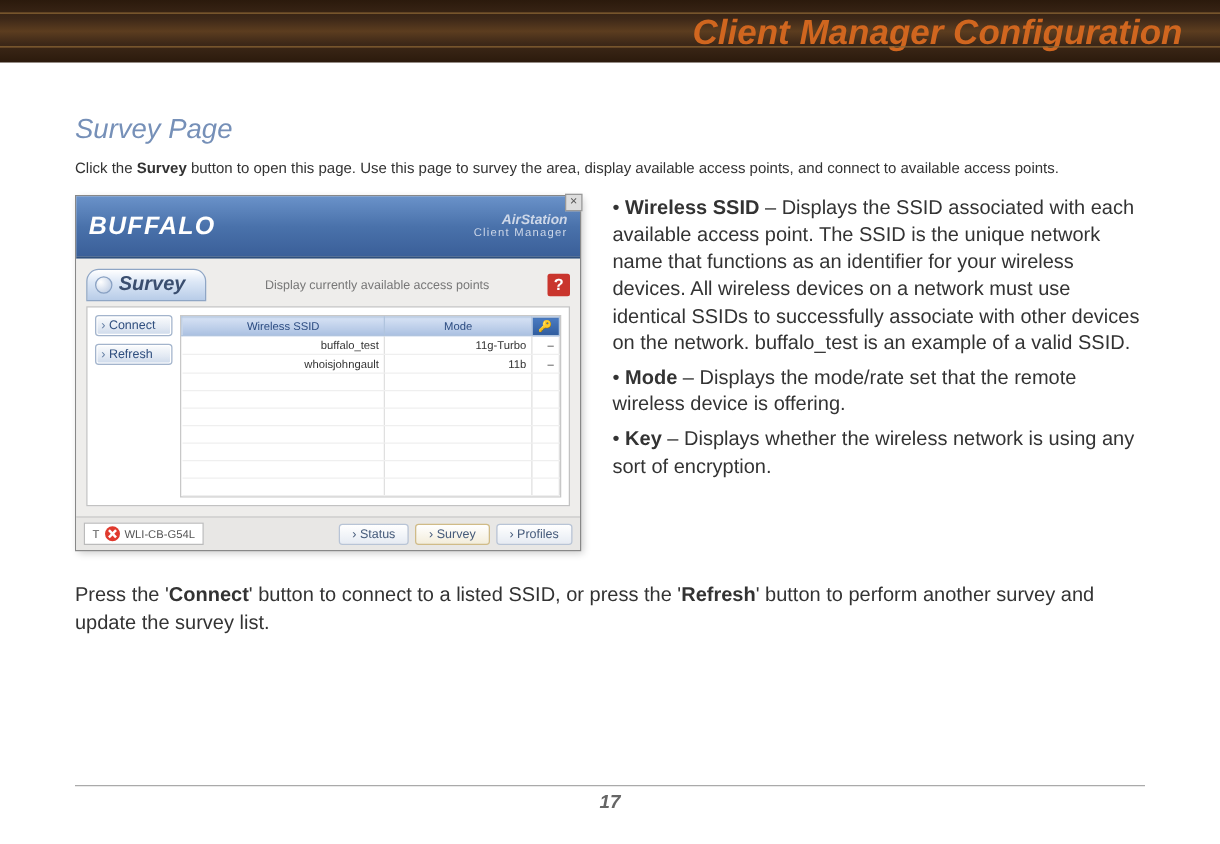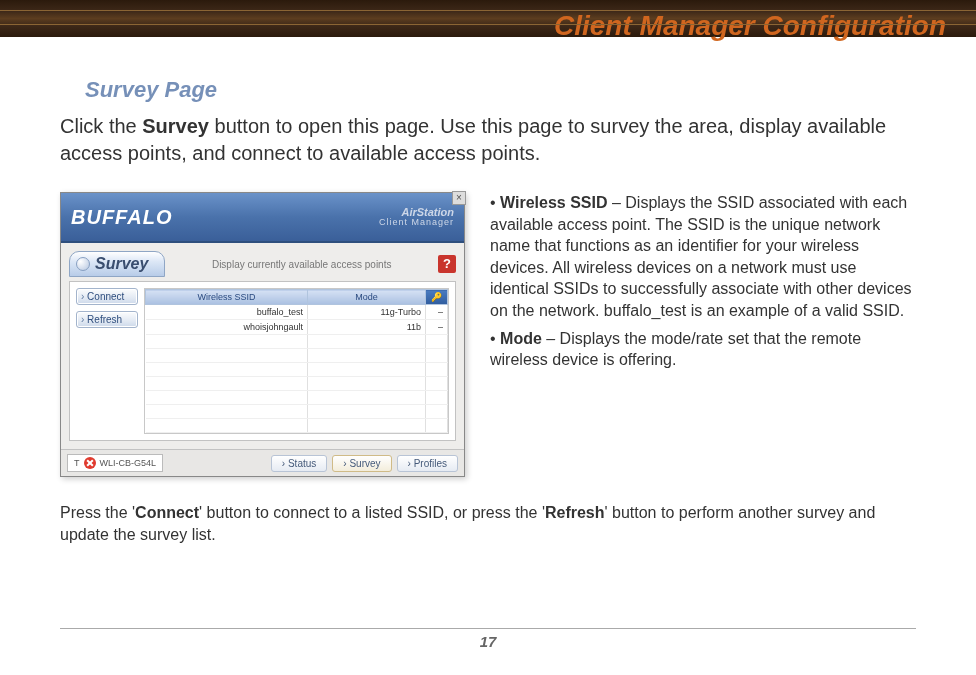--- a/index.html
+++ b/index.html
@@ -6,21 +6,21 @@
     body {
       font-family: Arial, sans-serif;
       width: 976px;
       height: 675px;
       background: #fff;
       position: relative;
       overflow: hidden;
     }
     .header-band {
       width: 100%;
-      height: 37px;
+      height: 50px;
       background: linear-gradient(to bottom, #2b1a0c 0%, #3d2818 30%, #5c3d1f 50%, #3d2818 70%, #2b1a0c 100%);
       position: relative;
     }
     .header-band::before {
       content: '';
       position: absolute;
       top: 10px; left: 0; right: 0;
       height: 1px;
       background: #8b6534;
     }
@@ -41,28 +41,27 @@
       top: 10px;
     }
     .content {
       padding: 40px 60px 0 60px;
       color: #333;
     }
     .section-title {
       color: #7690b8;
       font-size: 22px;
       font-style: italic;
-      font-weight: bold;
+      font-weight: normal;
       margin-bottom: 10px;
-      margin-left: 25px;
     }
     .intro-text {
-      font-size: 20px;
+      font-size: 12px;
       line-height: 1.35;
-      margin-bottom: 25px;
+      margin-bottom: 14px;
     }
     .two-col {
       display: flex;
       gap: 25px;
     }
     .screenshot-box {
       flex: 0 0 auto;
       width: 405px;
     }
     .right-col {
@@ -396,20 +395,21 @@
             <div class="ss-footer-tab active">Survey</div>
             <div class="ss-footer-tab">Profiles</div>
           </div>
         </div>
       </div>
     </div>
 
     <div class="right-col">
       <p class="bullet-item">• <strong>Wireless SSID</strong><span> – Displays the SSID associated with each available access point. The SSID is the unique network name that functions as an identifier for your wireless devices. All wireless devices on a network must use identical SSIDs to successfully associate with other devices on the network. buffalo_test is an example of a valid SSID.</span></p>
       <p class="bullet-item">• <strong>Mode</strong><span> – Displays the mode/rate set that the remote wireless device is offering.</span></p>
+      <p class="bullet-item">• <strong>Key</strong><span> – Displays whether the wireless network is using any sort of encryption.</span></p>
     </div>
   </div>
 
   <p class="bottom-text">
     <span>Press the '</span><strong>Connect</strong><span>' button to connect to a listed SSID, or press the '</span><strong>Refresh</strong><span>' button to perform another survey and update the survey list.</span>
   </p>
 </div>
 
 <div class="page-footer">
   <span>17</span>

